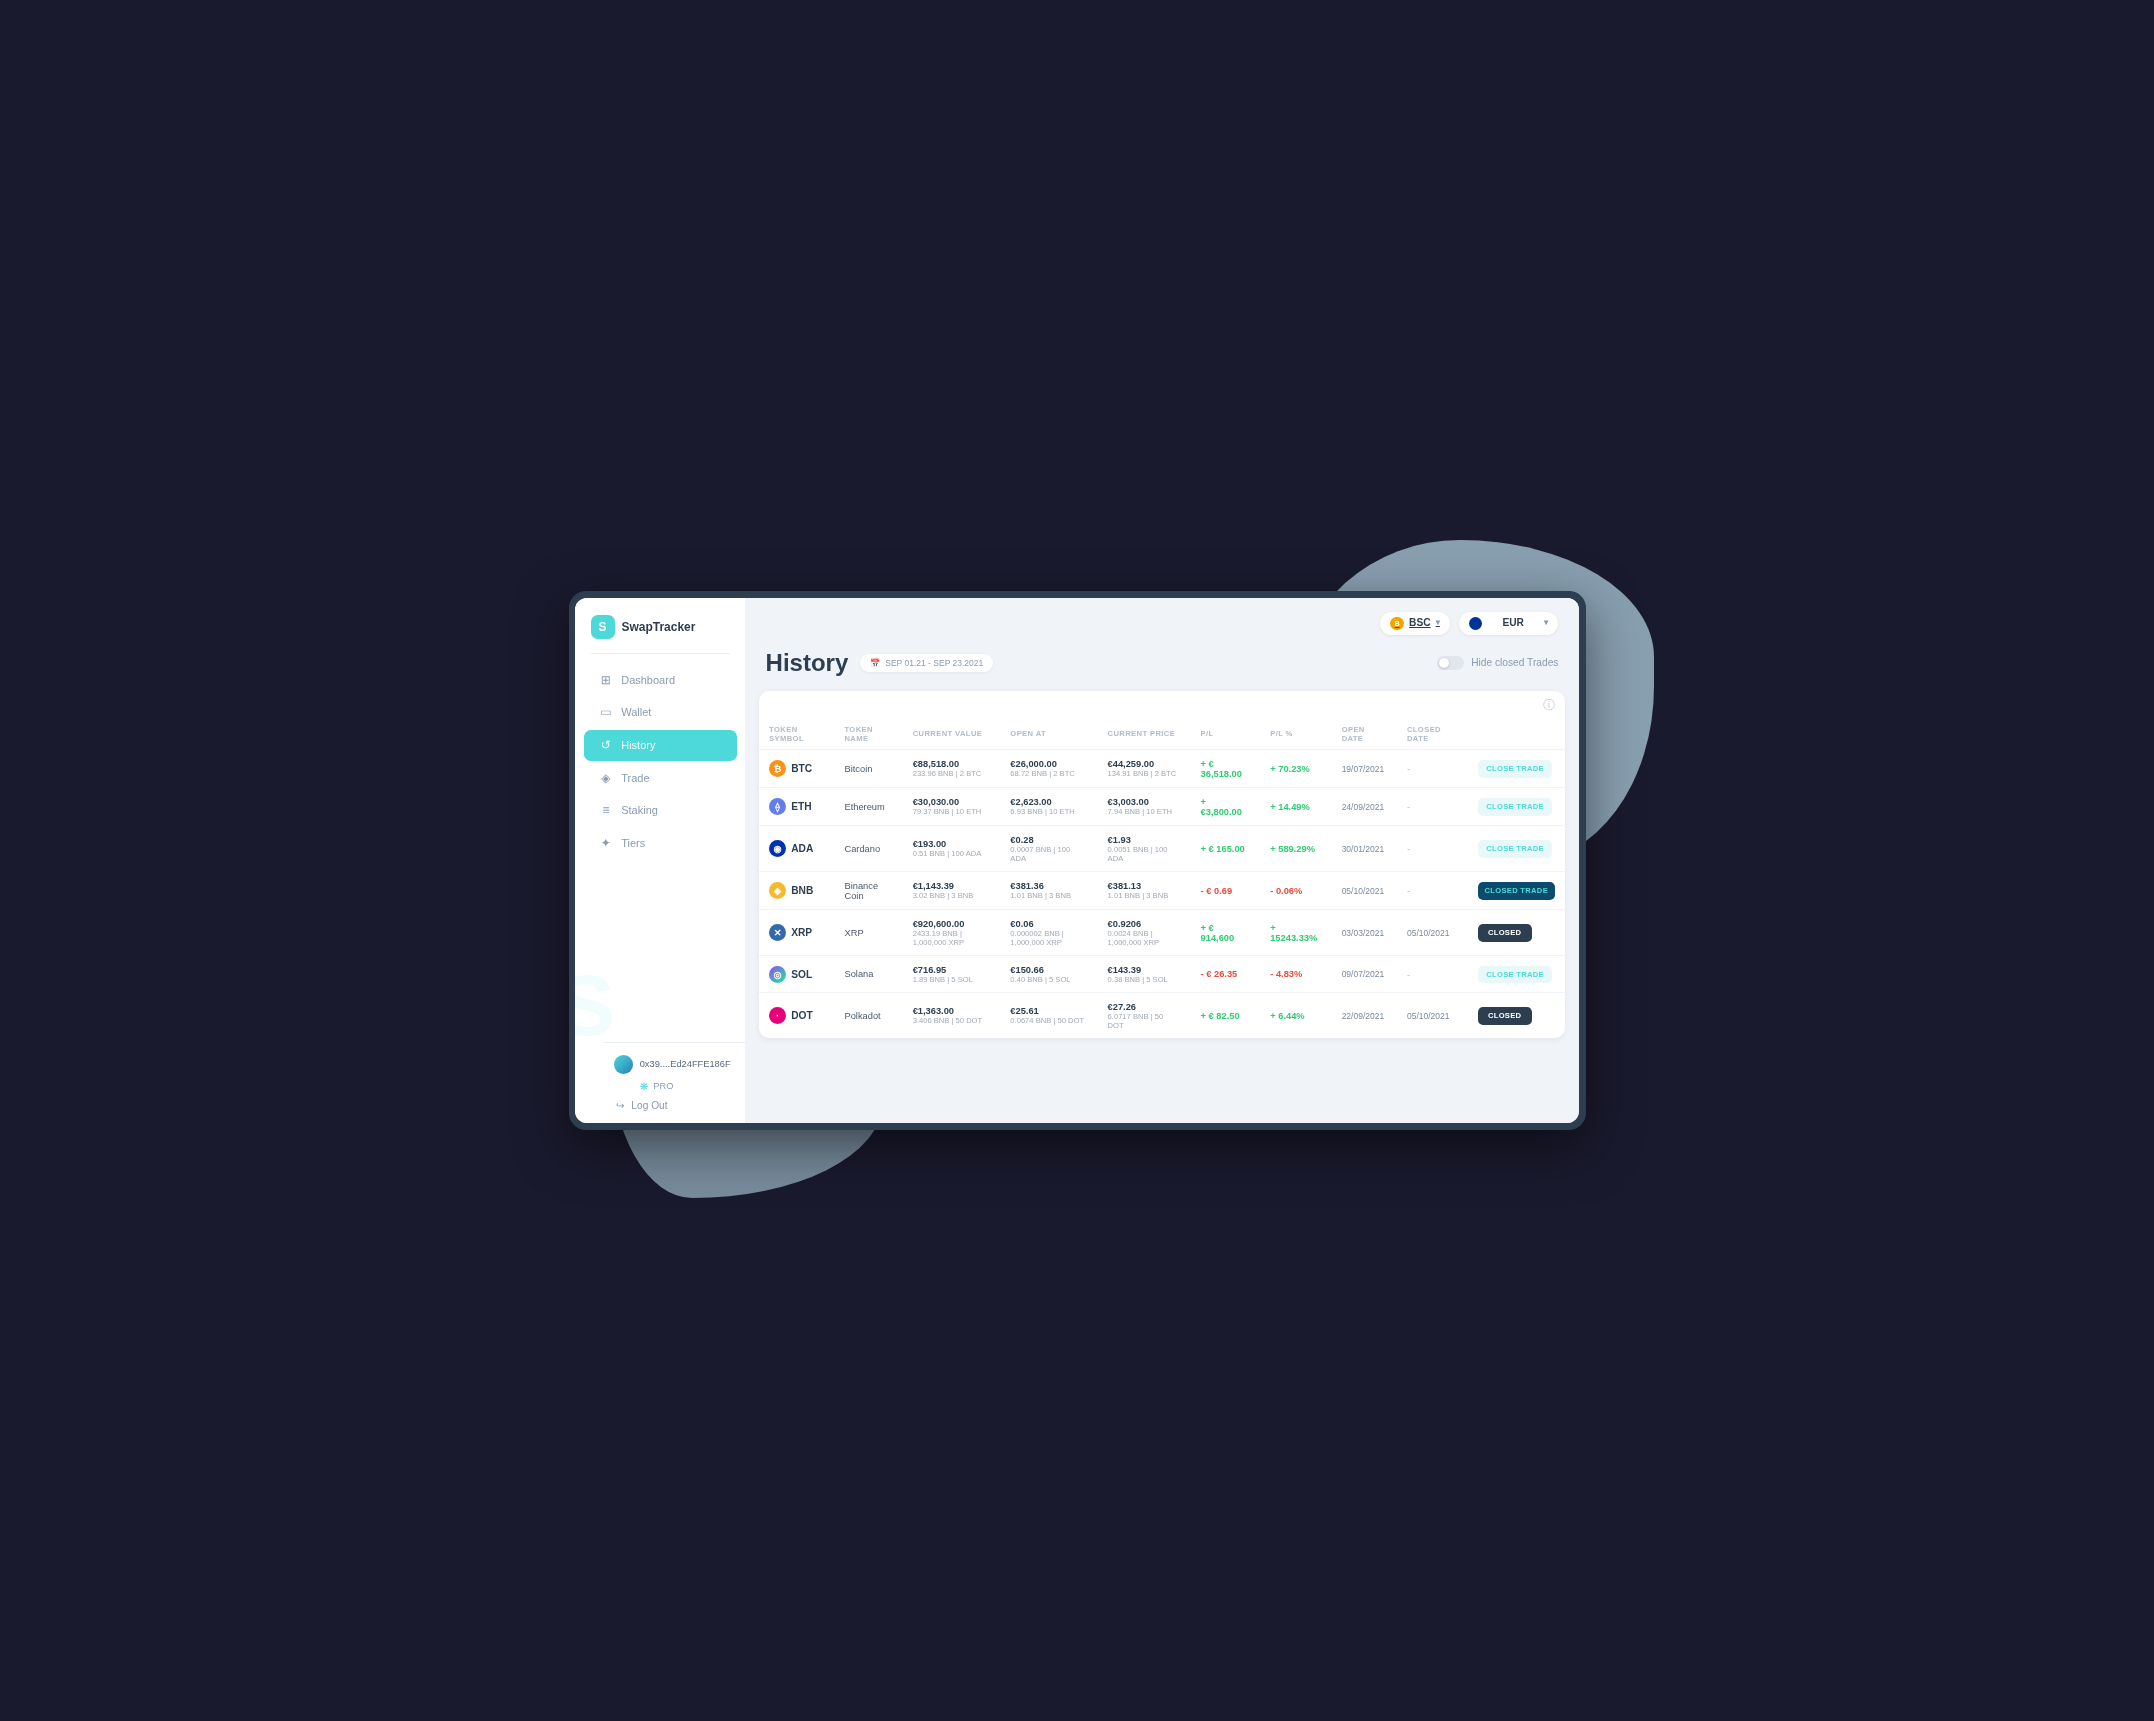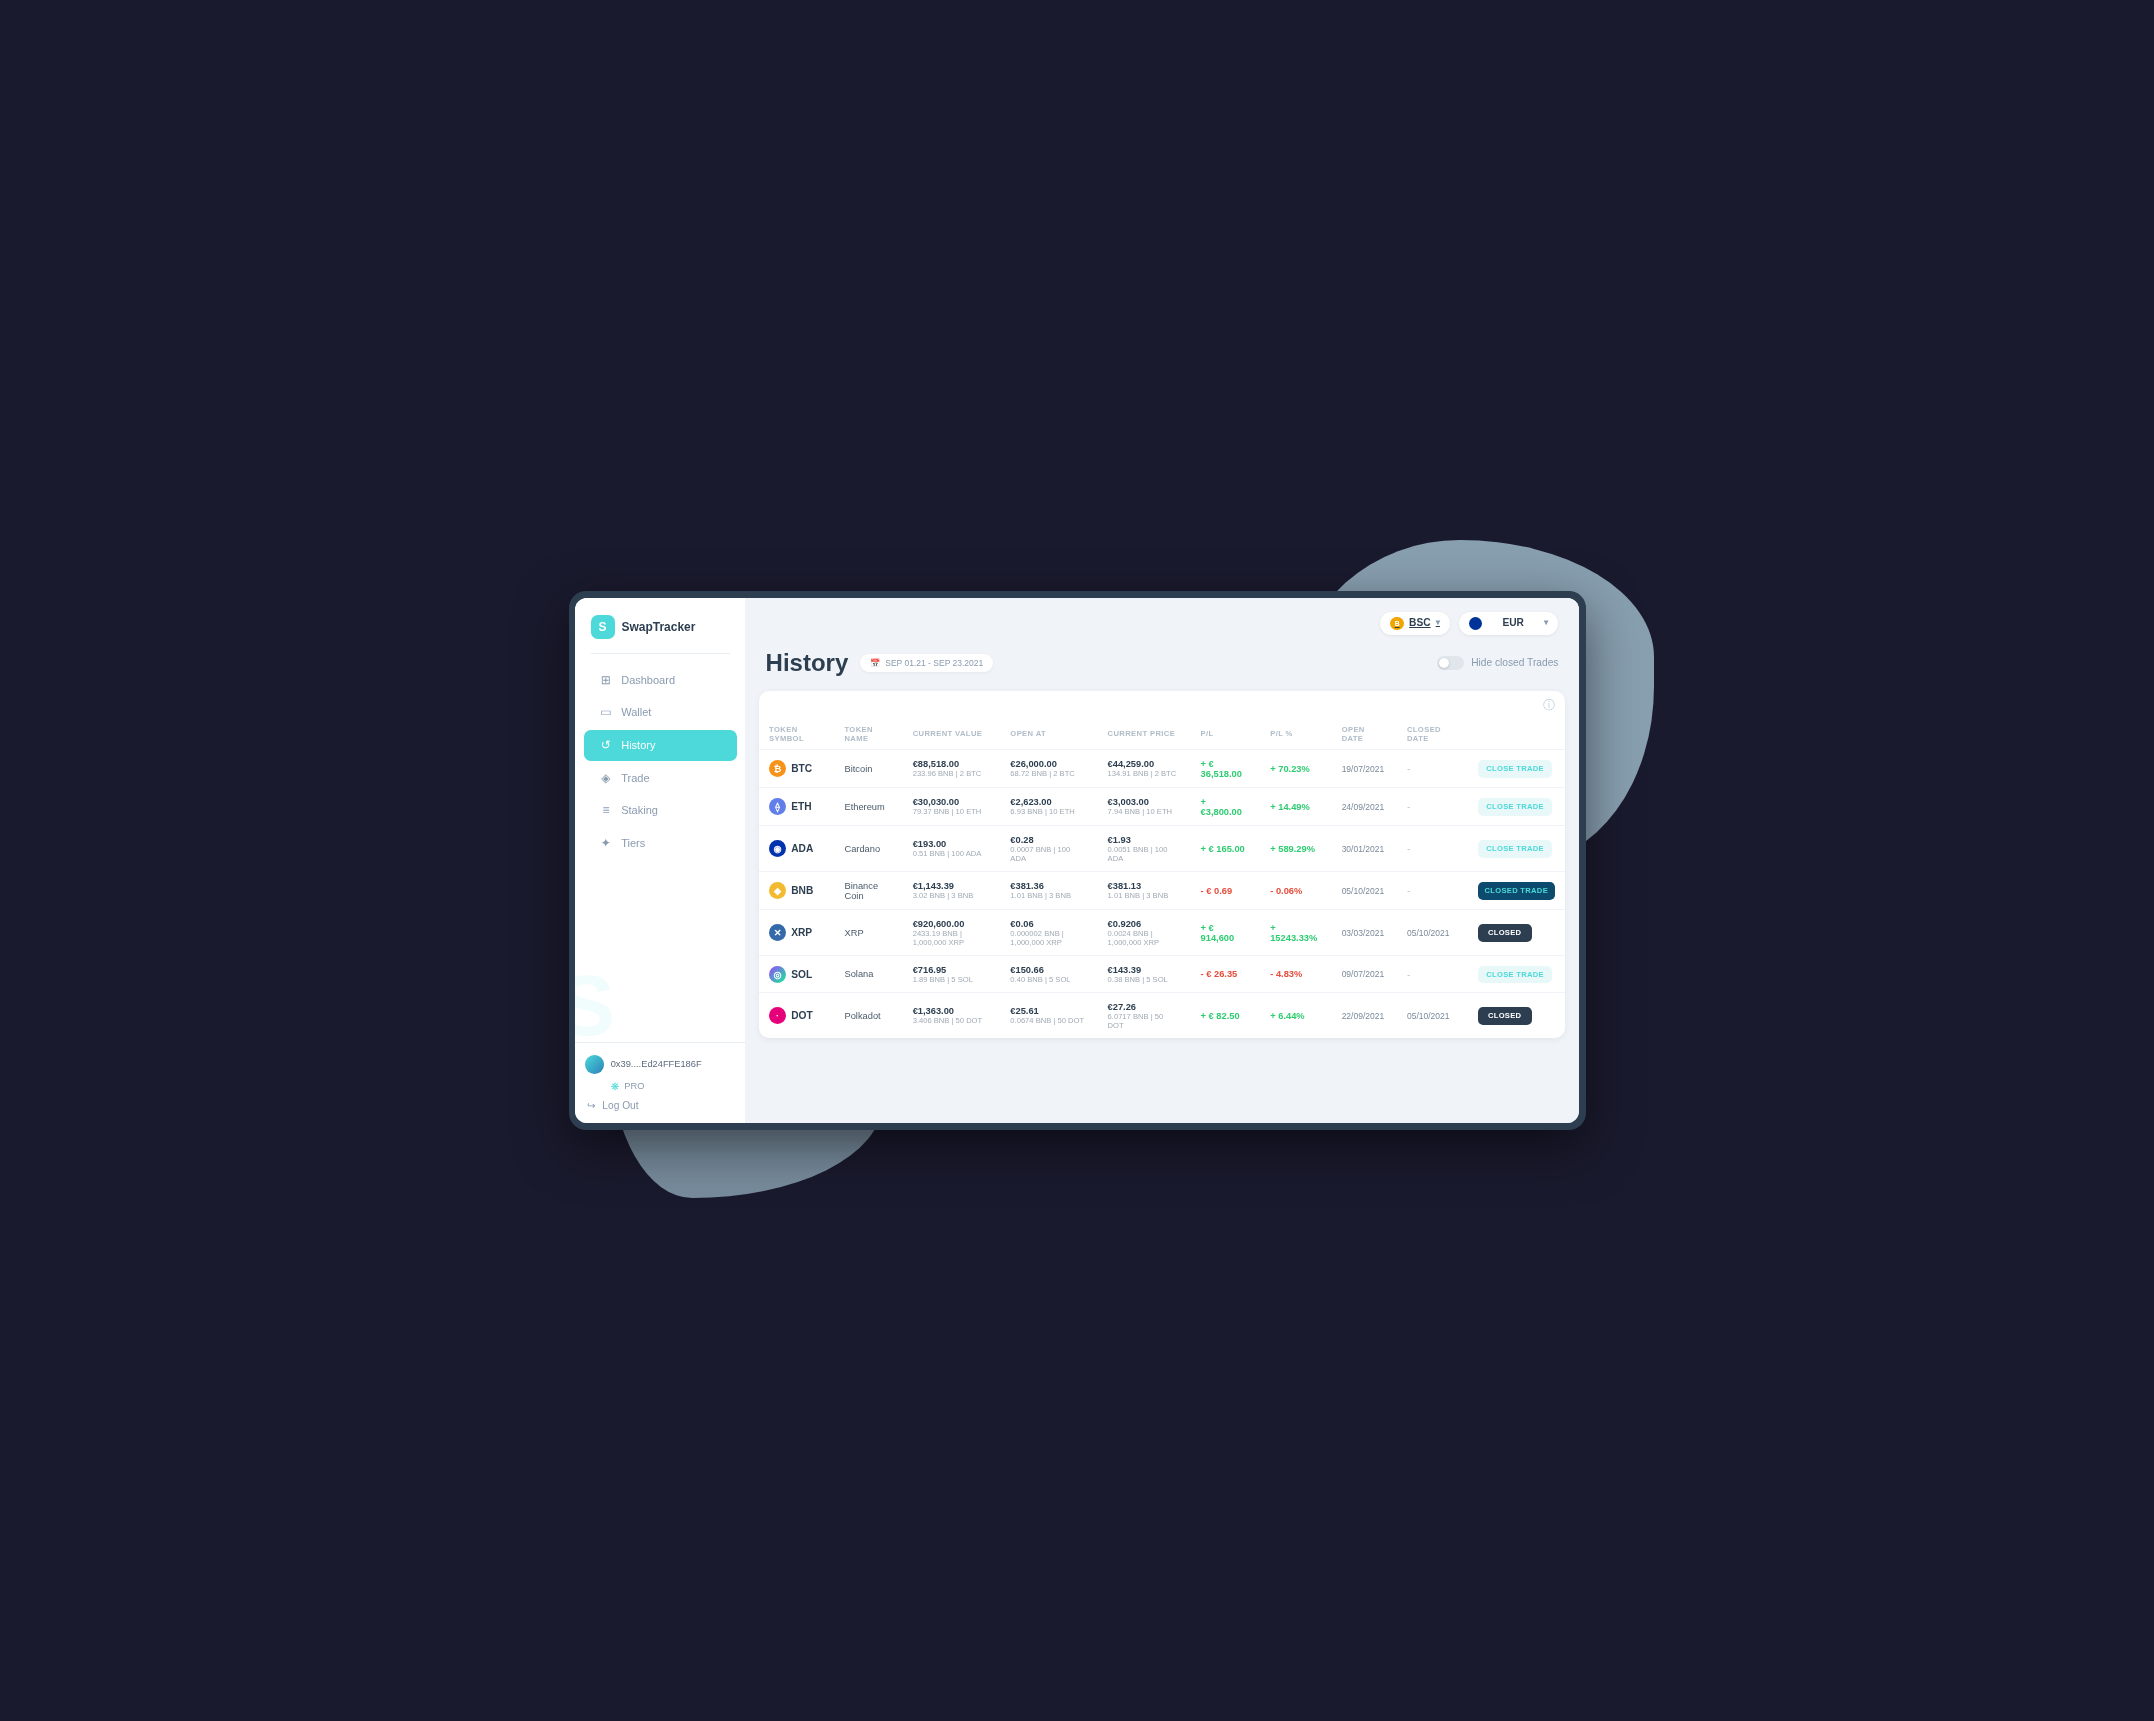--- a/index.html
+++ b/index.html
@@ -136,20 +136,21 @@
       font-size: 85px;
       font-weight: 900;
       color: rgba(77, 217, 217, 0.08);
       letter-spacing: -4.2px;
     }
 
     .sidebar-footer {
       margin-top: auto;
       padding: 12px 10px;
       border-top: 0.8px solid #e8edf2;
+      margin-left: 29px;
     }
 
     .user-address {
       display: flex;
       align-items: center;
       gap: 6.8px;
       font-size: 9.3px;
       color: #5a6a7a;
       font-weight: 500;
       margin-bottom: 5.1px;

